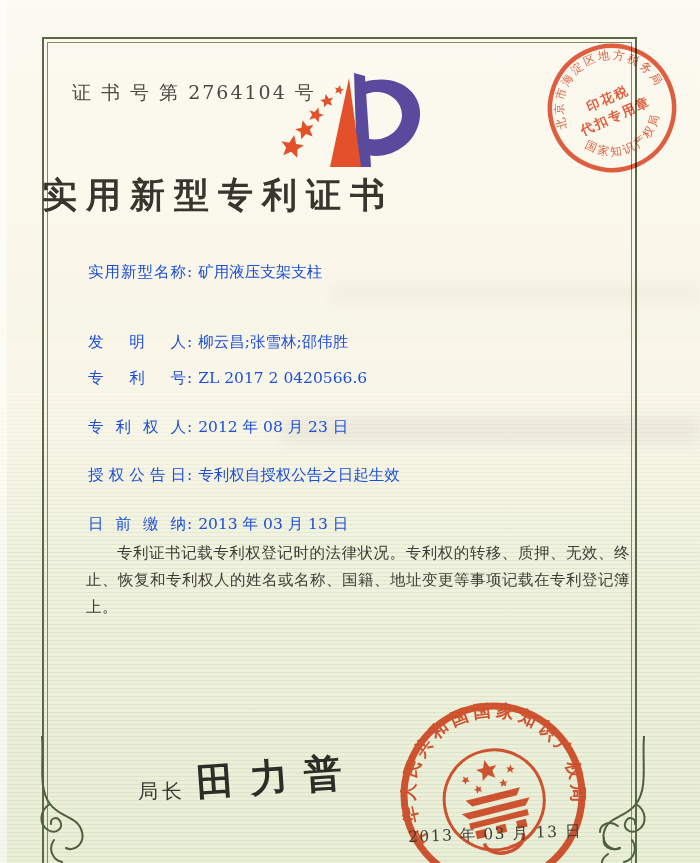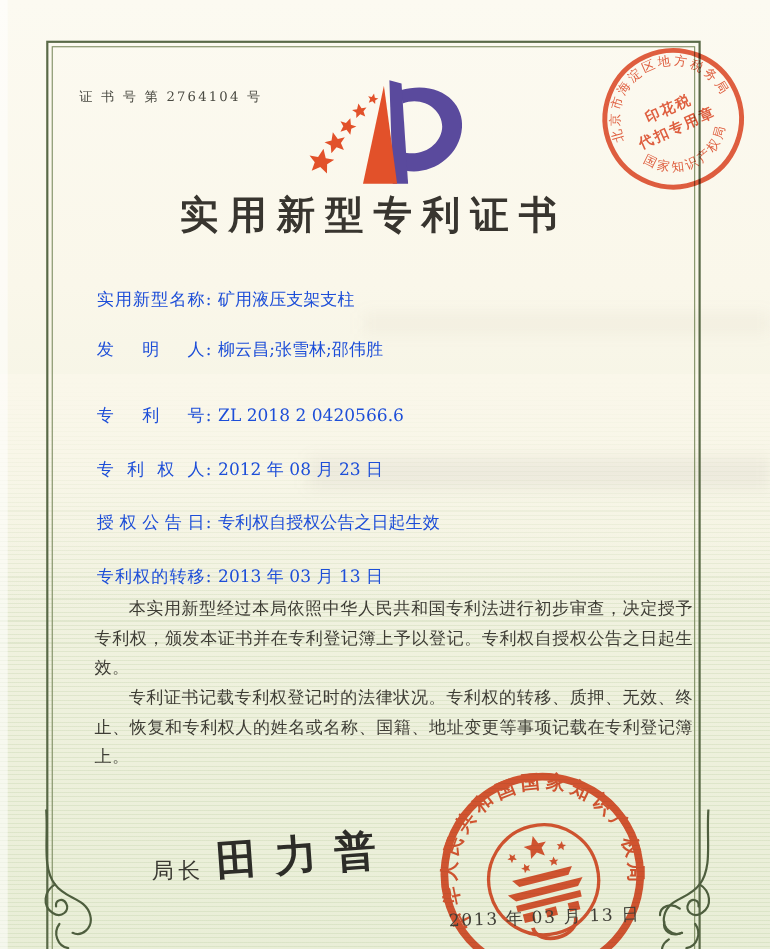--- a/index.html
+++ b/index.html
@@ -22,30 +22,30 @@
   .frame{
     position:absolute;left:42px;top:37px;right:63px;bottom:-40px;
     border:2px solid #5a6a48;
   }
   .frame-inner{
     position:absolute;left:3px;top:3px;right:3px;bottom:3px;
     border:1px solid #7e8d62;
   }
   .cert-no{
     position:absolute;left:72px;top:80px;
-    font-size:12px;letter-spacing:2px;color:#4a4a42;
+    font-size:19px;letter-spacing:2px;color:#4a4a42;
   }
   .title{
-    position:absolute;left:42px;right:63px;top:172px;text-align:center;
+    position:absolute;left:42px;right:63px;top:172px;
     font-size:35px;font-weight:600;letter-spacing:9px;color:#38352f;
   }
   .frow{position:absolute;left:88px;font-size:15.5px;color:#1d4ed8;white-space:nowrap;}
   .frow .flabel{display:inline-block;width:98px;text-align:justify;text-align-last:justify;}
   .frow .fcolon{margin:0 6px 0 1px;}
-  .r1{top:262px}.r2{top:308px}.r3{top:368px}.r4{top:417px}.r5{top:465px}.r6{top:514px}
+  .r1{top:262px}.r2{top:332px}.r3{top:368px}.r4{top:417px}.r5{top:465px}.r6{top:514px}
   .paras{
     position:absolute;left:86px;right:70px;top:540px;
     font-size:15.5px;line-height:27px;color:#3e3d35;text-align:justify;
   }
   .paras p{margin:0;text-indent:2em;letter-spacing:0.4px;}
   .director-label{
     position:absolute;left:138px;top:778px;font-size:20px;letter-spacing:4px;color:#3b3a33;
   }
   .signature{
     position:absolute;left:196px;top:752px;font-size:38px;font-weight:700;
@@ -130,34 +130,33 @@
 
 <div class="title">实用新型专利证书</div>
 
 <div class="frow r1">
   <span class="flabel">实用新型名称</span><span class="fcolon">:</span><span>矿用液压支架支柱</span>
 </div>
 <div class="frow r2">
   <span class="flabel">发明人</span><span class="fcolon">:</span><span>柳云昌;张雪林;邵伟胜</span>
 </div>
 <div class="frow r3">
-  <span class="flabel">专利号</span><span class="fcolon">:</span><span>ZL 2018 2 0420566.6</span>
+  <span class="flabel">专利号</span><span class="fcolon">:</span><span>ZL 2017 2 0420566.6</span>
 </div>
 <div class="frow r4">
   <span class="flabel">专利权人</span><span class="fcolon">:</span><span>2012 年 08 月 23 日</span>
 </div>
 <div class="frow r5">
   <span class="flabel">授权公告日</span><span class="fcolon">:</span><span>专利权自授权公告之日起生效</span>
 </div>
 <div class="frow r6">
-  <span class="flabel">专利权的转移</span><span class="fcolon">:</span><span>2013 年 03 月 13 日</span>
+  <span class="flabel">日前缴纳</span><span class="fcolon">:</span><span>2013 年 03 月 13 日</span>
 </div>
 
 <div class="paras">
-  <p>本实用新型经过本局依照中华人民共和国专利法进行初步审查，决定授予专利权，颁发本证书并在专利登记簿上予以登记。专利权自授权公告之日起生效。</p>
   <p>专利证书记载专利权登记时的法律状况。专利权的转移、质押、无效、终止、恢复和专利权人的姓名或名称、国籍、地址变更等事项记载在专利登记簿上。</p>
 </div>
 
 <div class="director-label">局长</div>
 <div class="signature">田力普</div>
 
 <svg class="office-seal-svg" width="230" height="163" viewBox="0 0 230 163">
   <defs>
     <path id="sealArc" d="M 41.5,133 A 79,79 0 1 1 180.5,133"></path>
   </defs>

